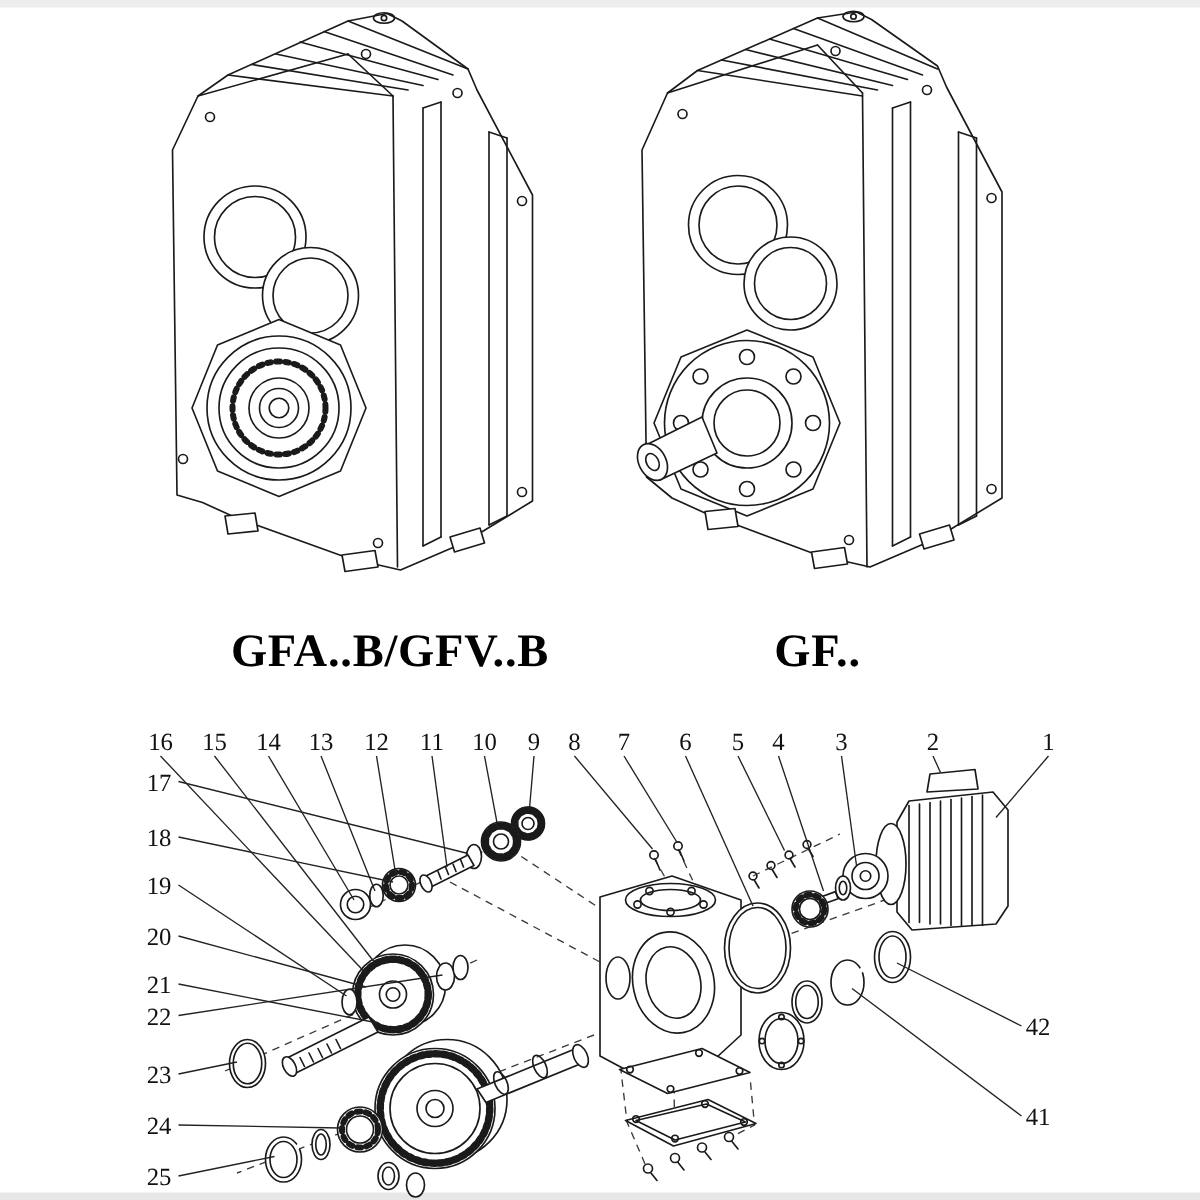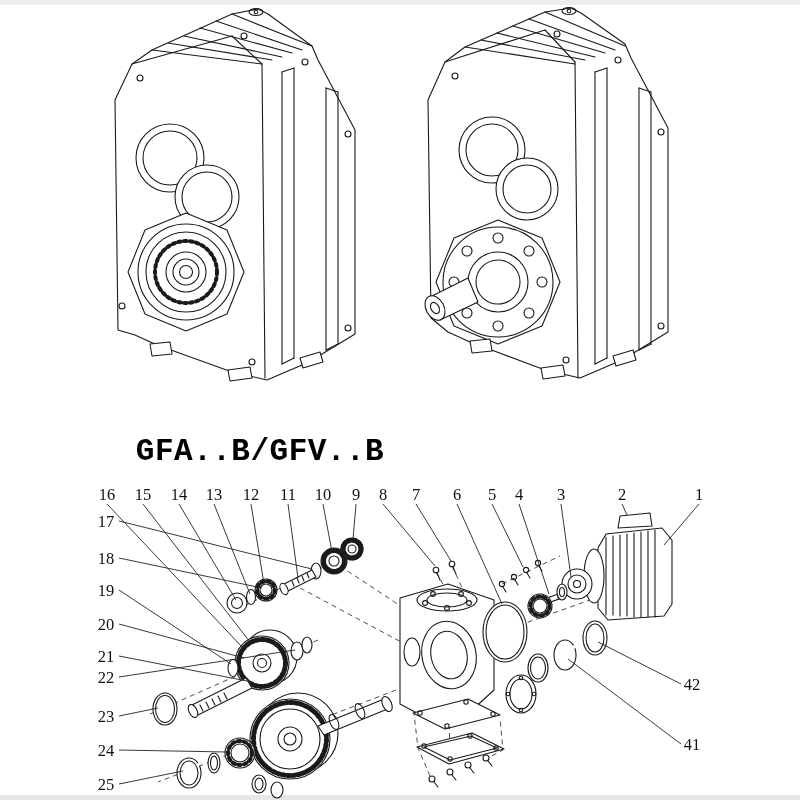--- a/index.html
+++ b/index.html
@@ -15,21 +15,21 @@
     fill:none;stroke:#1a1a1a;stroke-width:1.1;stroke-linejoin:round;stroke-linecap:round;}
   .draw .w{fill:#ffffff;}
   .draw .balls{fill:none;stroke:#1a1a1a;stroke-width:4;stroke-dasharray:2.5 3.5;}
   .draw .teeth{fill:none;stroke:#1a1a1a;stroke-width:5;stroke-dasharray:2.6 2.6;}
   .draw .gapw{stroke:#ffffff;stroke-width:3;}
   .dashes path,.dashes line{fill:none;stroke:#3a3a3a;stroke-width:0.9;stroke-dasharray:5 4;}
   .leaders line{stroke:#222222;stroke-width:0.9;}
   .nums text{font-family:"Liberation Serif",serif;font-size:16.5px;fill:#111111;text-anchor:middle;}
   .fig-label{position:absolute;font-weight:700;font-size:31px;letter-spacing:.5px;color:#000;text-align:center;
              font-family:"Liberation Serif",serif;}
-  #lblL{left:110px;top:434px;width:300px;font-family:Liberation Mono, monospace;}
+  #lblL{left:110px;top:416px;width:300px;}
   #lblR{left:455px;top:416px;width:180px;}
 </style>
 </head>
 <body>
 
 <div class="page">
   <div class="edge-strip top"></div>
   <div class="edge-strip bottom"></div>
 
   <svg class="figs draw" width="800" height="460" viewBox="0 0 800 460">
@@ -146,20 +146,21 @@
         <circle cx="661" cy="326" r="3"></circle>
         <circle cx="566" cy="360" r="3"></circle>
 
       <path class="w" d="M470,341 l20,-2 l2,12 l-20,2 Z"></path>
       <path class="w" d="M541,368 l22,-3 l2,11 l-22,3 Z"></path>
       <path class="w" d="M613,356 l20,-6 l3,10 l-20,6 Z"></path>
     </g>
   </svg>
 
   <div class="fig-label" id="lblL">GFA..B/GFV..B</div>
+  <div class="fig-label" id="lblR">GF..</div>
 
   <svg class="exploded" width="800" height="340" viewBox="0 460 800 340">
 
     <g class="dashes">
       <line x1="668" y1="572" x2="400" y2="668"></line>
       <line x1="362" y1="548" x2="236" y2="610"></line>
       <line x1="318" y1="640" x2="150" y2="714"></line>
       <line x1="396" y1="690" x2="158" y2="782"></line>
       <line x1="340" y1="566" x2="446" y2="636"></line>
       <line x1="300" y1="588" x2="420" y2="652"></line>

